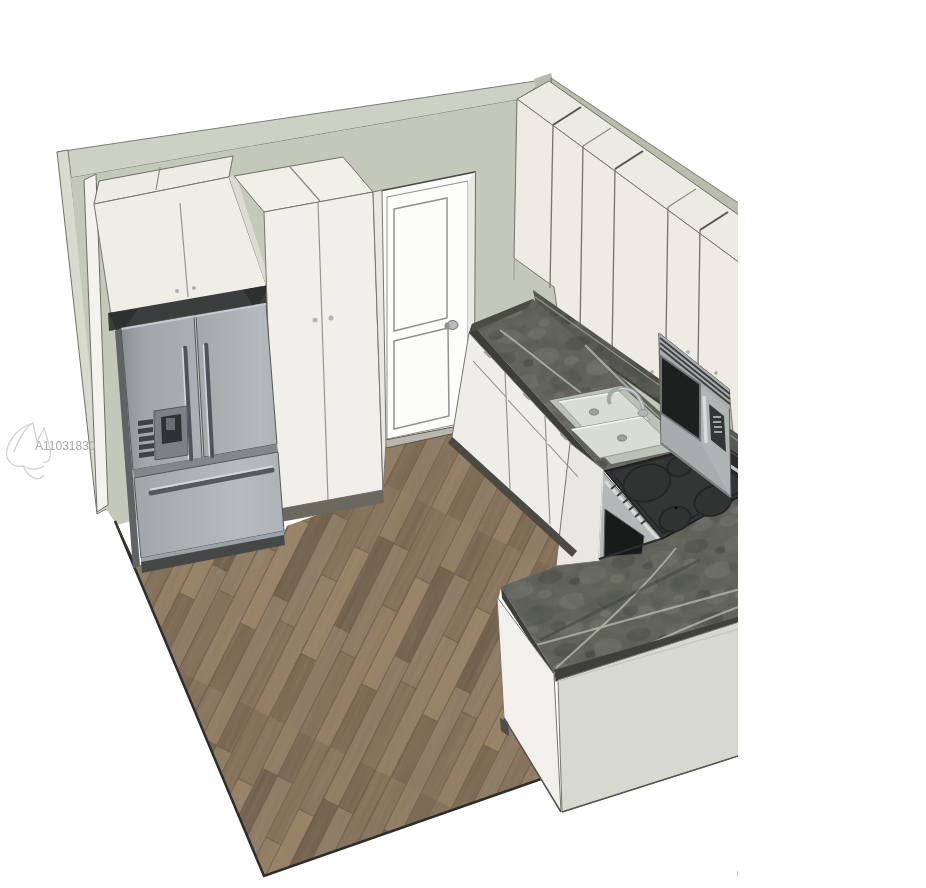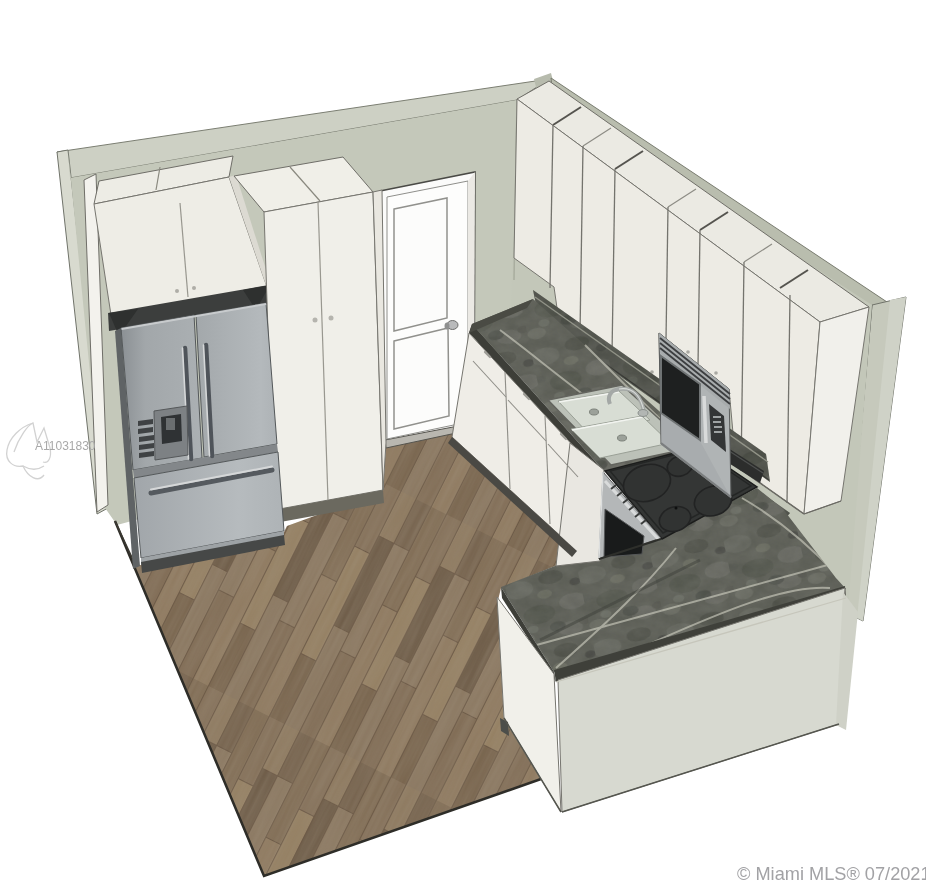--- a/index.html
+++ b/index.html
@@ -1,16 +1,16 @@
 <!DOCTYPE html>
 <html><head>
 <meta charset="utf-8">
 <style>
 html,body{margin:0;padding:0;background:#ffffff;}
-#c{position:relative;width:926px;height:888px;overflow:hidden;font-family:"Liberation Sans",sans-serif;}
+#c{position:relative;width:738px;height:888px;overflow:hidden;font-family:"Liberation Sans",sans-serif;}
 </style>
 </head>
 <body>
 <div id="c">
 <svg width="926" height="888" viewBox="0 0 926 888" xmlns="http://www.w3.org/2000/svg">
 <defs>
 <pattern id="wood" width="260" height="68" patternUnits="userSpaceOnUse" patternTransform="rotate(-63.4 0 0)">
   <rect x="0" y="0" width="260" height="68" fill="#89755c"></rect>
   <rect x="0" y="0" width="150" height="17" fill="#8f7a60"></rect>
   <rect x="150" y="0" width="110" height="17" fill="#816d55"></rect>

